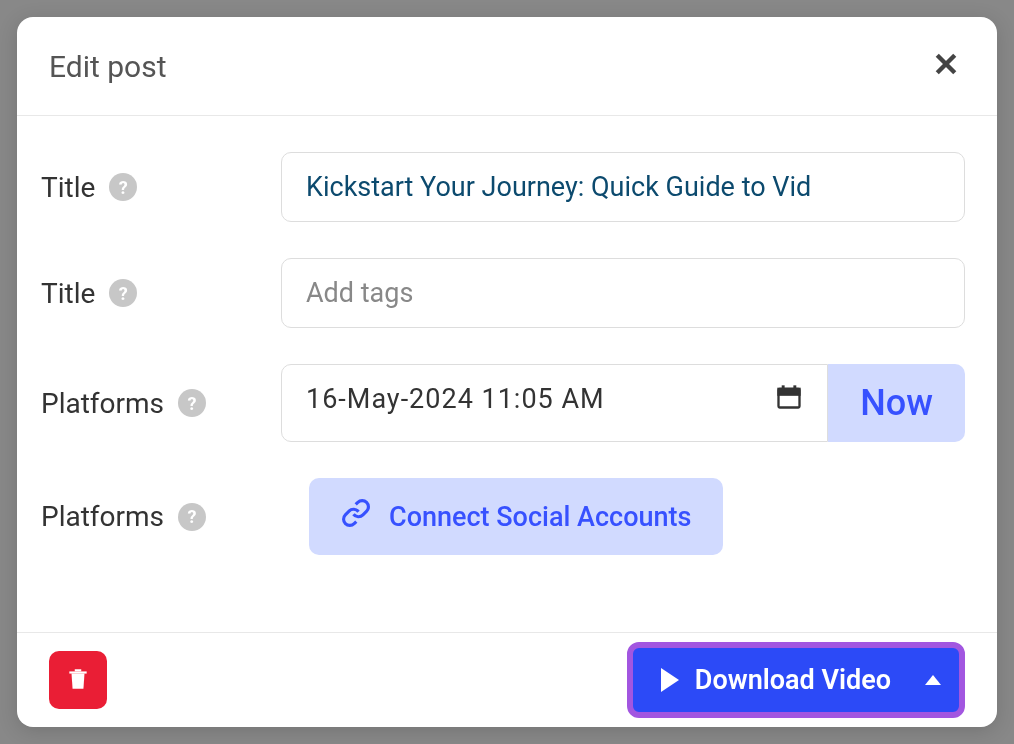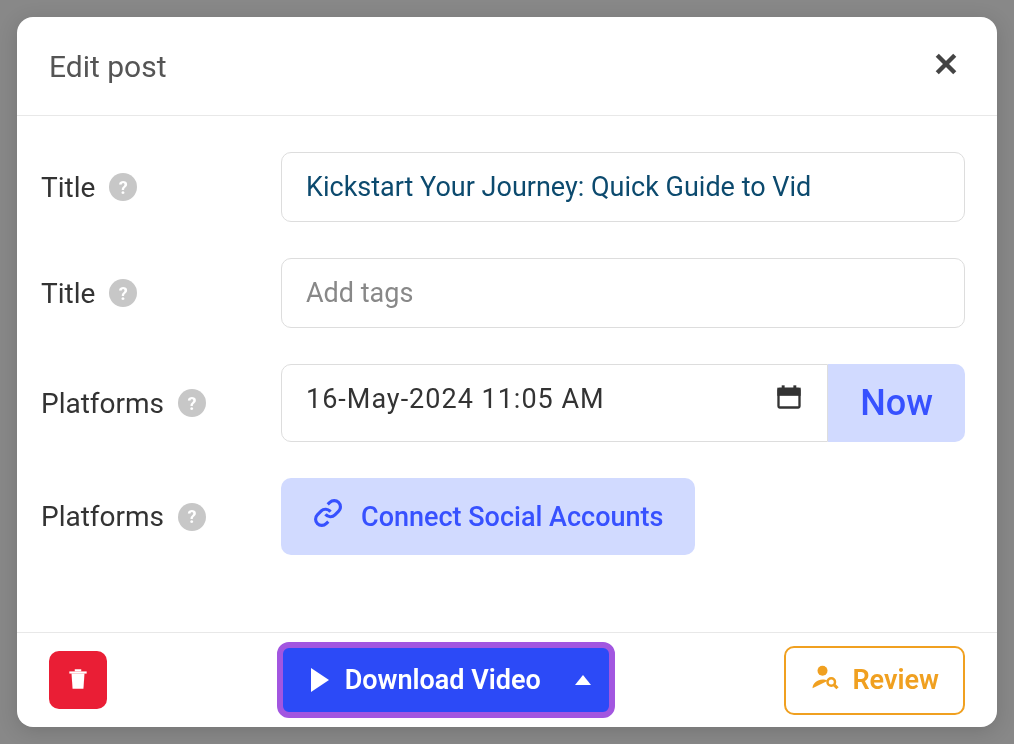--- a/index.html
+++ b/index.html
@@ -156,20 +156,21 @@
       color: #3751ff;
       font-size: 27px;
       font-weight: 500;
       border: none;
       border-radius: 10px;
       cursor: pointer;
       font-family: inherit;
       display: flex;
       align-items: center;
       gap: 18px;
+      margin-left: 28px;
     }
     
     .link-icon svg {
       width: 30px;
       height: 30px;
     }
     
     .modal-footer {
       padding: 9px 32px;
       border-top: 1px solid #e8e8e8;
@@ -338,26 +339,15 @@
         </svg>
       </span>
     </button>
 
     <button class="download-btn">
       <span class="play-icon"></span>
       <span>Download Video</span>
       <span class="caret-up"></span>
     </button>
 
-    <button class="review-btn">
-      <span class="review-icon">
-        <svg viewBox="0 0 24 24" fill="currentColor">
-          <circle cx="10" cy="7" r="4"></circle>
-          <path d="M2 21c0-4 4-7 8-7 1.5 0 3 .4 4.2 1"></path>
-          <circle cx="17" cy="16" r="3" fill="none" stroke="currentColor" stroke-width="2"></circle>
-          <line x1="19.5" y1="18.5" x2="22" y2="21" stroke="currentColor" stroke-width="2.5"></line>
-        </svg>
-      </span>
-      <span>Review</span>
-    </button>
   </div>
 
 </div>
 
 </body></html>

